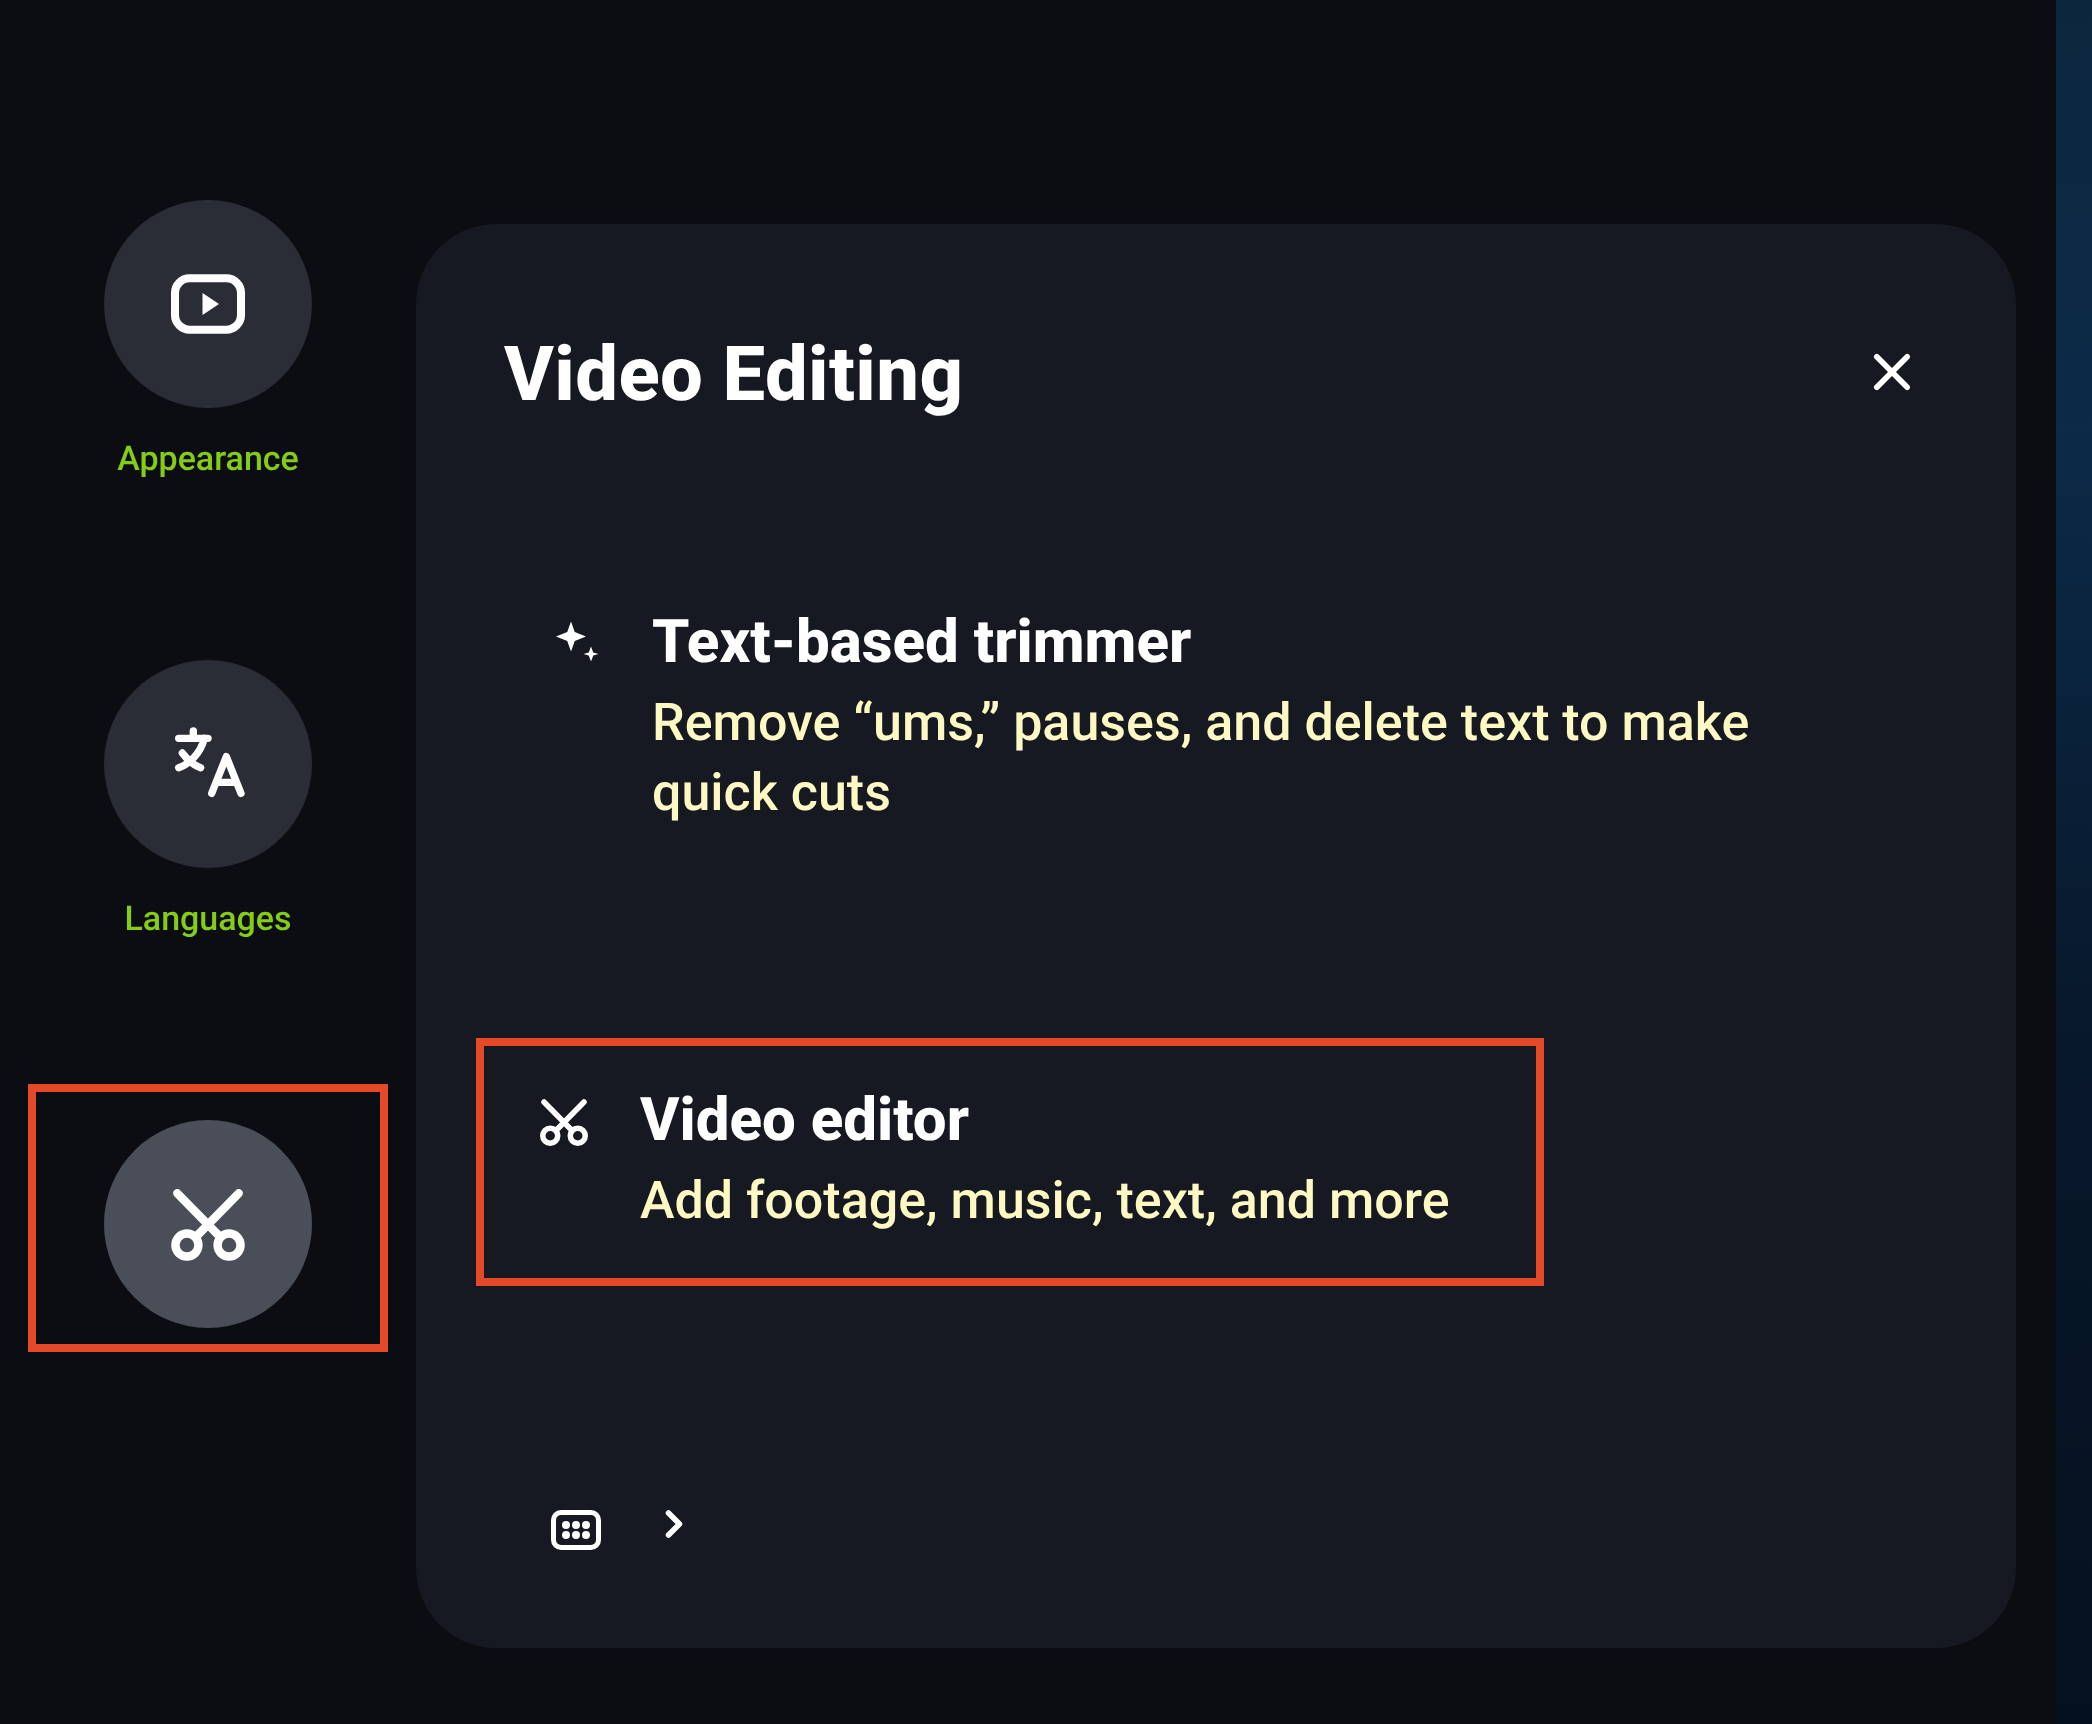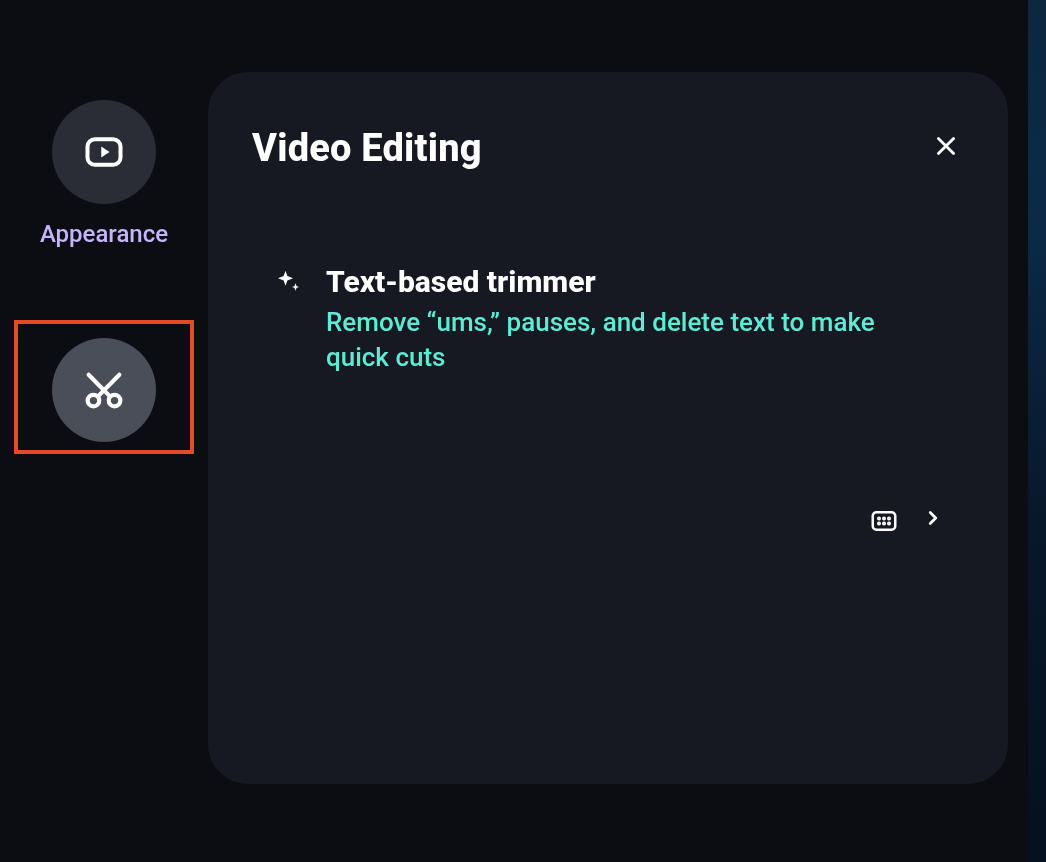--- a/index.html
+++ b/index.html
@@ -57,28 +57,28 @@
     width: 104px; height: 104px;
     border-radius: 50%;
     background: #2a2d35;
     display: flex; align-items: center; justify-content: center;
     color: #ffffff;
   }
   .sidebar-item.highlighted .sidebar-icon {
     background: #4a4e58;
   }
   .sidebar-label {
-    font-size: 24px;
+    font-size: 17px;
     font-weight: 500;
-    color: #c4b5fd;
+    color: #84cc16;
   }
 
   
   .panel {
-    margin: 72px 30px 0 0;
+    margin: 112px 30px 0 0;
     width: 800px;
     height: 712px;
     background: #161921;
     border-radius: 40px;
     padding: 54px 34px 10px 34px;
     position: relative;
     z-index: 1;
   }
   .panel-header {
     display: flex;
@@ -96,21 +96,21 @@
   .close-btn {
     width: 36px; height: 36px;
     display: flex; align-items: center; justify-content: center;
     color: #ffffff;
     cursor: pointer;
     border-radius: 8px;
   }
   .close-btn svg { width: 26px; height: 26px; }
 
   
-  .options { display: flex; flex-direction: column; gap: 80px; padding: 0 2px; align-items: flex-end; }
+  .options { display: flex; flex-direction: column; gap: 80px; padding: 0 2px; }
 
   .option {
     display: flex;
     align-items: flex-start;
     gap: 22px;
     padding: 20px 24px;
     border: 4px solid transparent;
     cursor: pointer;
     position: relative;
   }
@@ -129,21 +129,21 @@
   .option-text { flex: 1; }
   .option-title {
     font-size: 30px;
     font-weight: 800;
     color: #ffffff;
     margin-bottom: 6px;
   }
   .option-desc {
     font-size: 26px;
     font-weight: 500;
-    color: #5eead4;
+    color: #fef9c3;
     line-height: 1.35;
     max-width: 660px;
   }
   .option-chevron {
     color: #ffffff;
     align-self: center;
   }
   .option-chevron svg { width: 22px; height: 22px; }
 </style>
 </head>
@@ -156,20 +156,33 @@
     <div class="sidebar-item">
       <div class="sidebar-icon">
         <svg width="44" height="44" viewBox="0 0 24 24" fill="none" stroke="currentColor" stroke-width="2.2" stroke-linecap="round" stroke-linejoin="round">
           <rect x="3" y="5" width="18" height="14" rx="4"></rect>
           <polygon points="10.5,9 15,12 10.5,15" fill="currentColor" stroke="none"></polygon>
         </svg>
       </div>
       <div class="sidebar-label">Appearance</div>
     </div>
 
+    <div class="sidebar-item">
+      <div class="sidebar-icon">
+        <svg width="44" height="44" viewBox="0 0 24 24" fill="none" stroke="currentColor" stroke-width="2" stroke-linecap="round" stroke-linejoin="round">
+          <path d="M4 5h8"></path>
+          <path d="M8 3v2"></path>
+          <path d="M11 5c-1 4-4 7-7 8"></path>
+          <path d="M5 9c1.5 2 3.5 3.5 5 4"></path>
+          <path d="M13 20l4-10 4 10"></path>
+          <path d="M14.5 17h5"></path>
+        </svg>
+      </div>
+      <div class="sidebar-label">Languages</div>
+    </div>
 
 
     <div class="sidebar-item highlighted">
       <div class="sidebar-icon">
         <svg width="46" height="46" viewBox="0 0 24 24" fill="none" stroke="currentColor" stroke-width="2.2" stroke-linecap="round" stroke-linejoin="round">
           <circle cx="6.5" cy="17.5" r="3"></circle>
           <circle cx="17.5" cy="17.5" r="3"></circle>
           <line x1="20" y1="4" x2="9" y2="15.2"></line>
           <line x1="4" y1="4" x2="15" y2="15.2"></line>
         </svg>
@@ -201,20 +214,34 @@
             <path d="M10 3l1.5 4.2L16 9l-4.5 1.8L10 15l-1.5-4.2L4 9l4.5-1.8L10 3z"></path>
             <path d="M18 13l.9 2.4L21 16l-2.1.6L18 19l-.9-2.4L15 16l2.1-.6L18 13z"></path>
           </svg>
         </div>
         <div class="option-text">
           <div class="option-title">Text-based trimmer</div>
           <div class="option-desc">Remove “ums,” pauses, and delete text to make quick cuts</div>
         </div>
       </div>
 
+      <div class="option highlighted">
+        <div class="option-icon">
+          <svg width="30" height="30" viewBox="0 0 24 24" fill="none" stroke="currentColor" stroke-width="2.2" stroke-linecap="round" stroke-linejoin="round">
+            <circle cx="6.5" cy="17.5" r="3"></circle>
+            <circle cx="17.5" cy="17.5" r="3"></circle>
+            <line x1="20" y1="4" x2="9" y2="15.2"></line>
+            <line x1="4" y1="4" x2="15" y2="15.2"></line>
+          </svg>
+        </div>
+        <div class="option-text">
+          <div class="option-title">Video editor</div>
+          <div class="option-desc">Add footage, music, text, and more</div>
+        </div>
+      </div>
 
       <div class="option">
         <div class="option-icon">
           <svg width="30" height="30" viewBox="0 0 24 24" fill="none" stroke="currentColor" stroke-width="2" stroke-linecap="round" stroke-linejoin="round">
             <rect x="3" y="5" width="18" height="14" rx="3"></rect>
             <circle cx="8" cy="10" r=".6" fill="currentColor"></circle>
             <circle cx="12" cy="10" r=".6" fill="currentColor"></circle>
             <circle cx="16" cy="10" r=".6" fill="currentColor"></circle>
             <circle cx="8" cy="14" r=".6" fill="currentColor"></circle>
             <circle cx="12" cy="14" r=".6" fill="currentColor"></circle>

